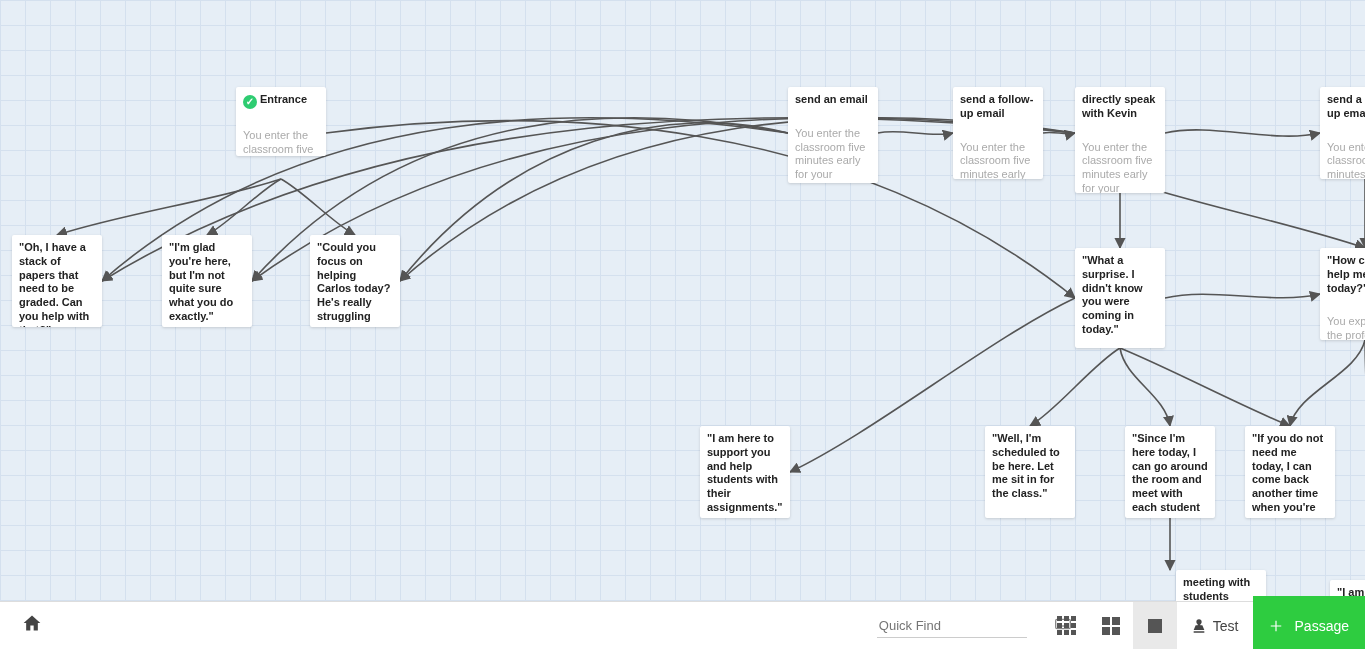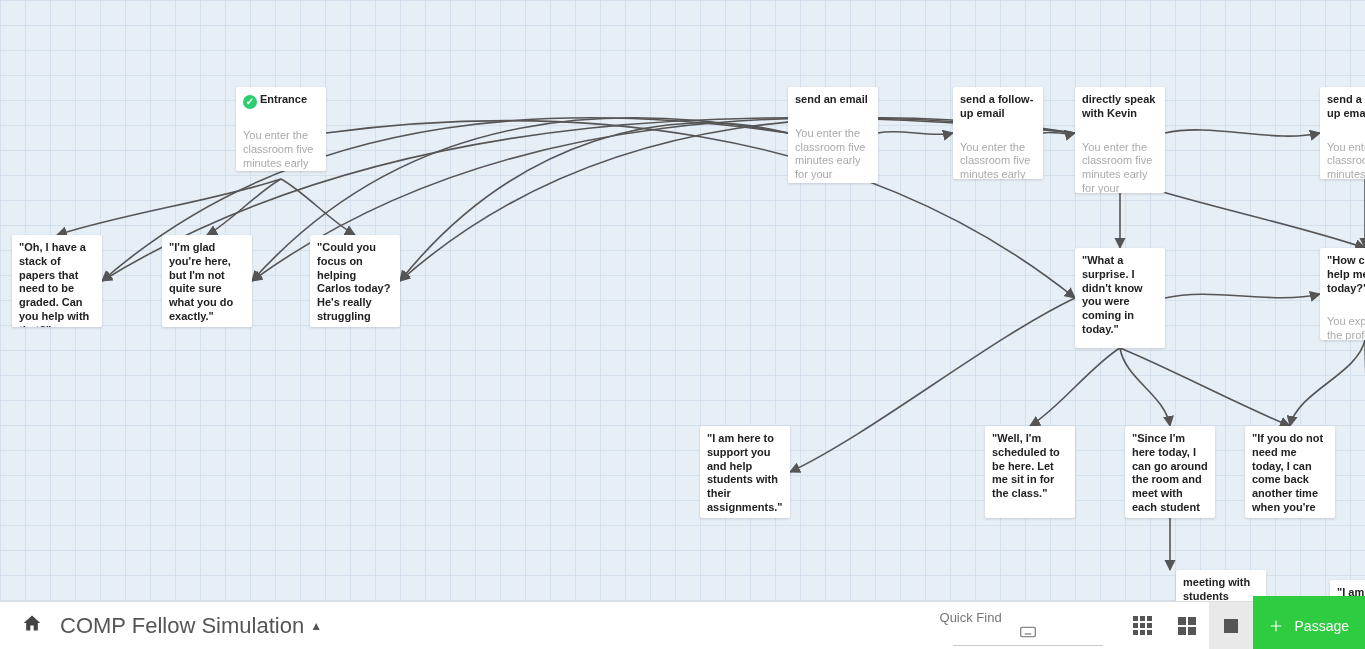--- a/index.html
+++ b/index.html
@@ -44,21 +44,21 @@
     background: #fff; border-top: 1px solid #ddd;
     display: flex; align-items: center;
     padding: 0 0 0 12px;
   }
   .toolbar .home { font-size: 20px; color: #444; padding: 0 10px; cursor: pointer; }
   .toolbar .proj { font-size: 22px; color: #555; padding: 0 8px; display: flex; align-items: center; gap: 6px; cursor: pointer; }
   .toolbar .proj .caret { font-size: 12px; }
   .toolbar .spacer { flex: 1; }
   .toolbar .quickfind {
     display: flex; align-items: center; border-bottom: 1px solid #ccc;
-    padding: 4px 2px; margin-right: 18px; width: 150px; flex-direction: column;
+    padding: 4px 2px; margin-right: 18px; width: 150px;
   }
   .toolbar .quickfind input {
     border: none; outline: none; font-size: 13px; flex: 1; background: transparent; color: #555;
   }
   .toolbar .quickfind .kbd { color: #888; font-size: 14px; }
   .toolbar .iconbtn {
     width: 44px; height: 48px; display: flex; align-items: center; justify-content: center;
     color: #555; cursor: pointer; font-size: 16px;
   }
   .toolbar .iconbtn.active { background: #e9e9e9; }
@@ -107,21 +107,21 @@
         <path d="M 1120 348 C 1093 364.1367619613373, 1057 409.8632380386627, 1030 426" marker-end="url(#arrow)"></path>
         <path d="M 1120 348 C 1125 379.2, 1165 394.8, 1170 426" marker-end="url(#arrow)"></path>
         <path d="M 1120 348 C 1171 368.8928071856268, 1239 405.1071928143732, 1290 426" marker-end="url(#arrow)"></path>
         <path d="M 1165 298 C 1211.5 286.746387698098, 1273.5 305.253612301902, 1320 294" marker-end="url(#arrow)"></path>
         <path d="M 1170 518 C 1170 538.8, 1170 549.2, 1170 570" marker-end="url(#arrow)"></path>
         <path d="M 1365 340 C 1357.5 374.4, 1297.5 391.6, 1290 426" marker-end="url(#arrow)"></path>
         <path d="M 1365 340 C 1366 436, 1374 484, 1375 580" marker-end="url(#arrow)"></path>
       </g>
   </svg>
   <div id="node-layer">
-      <div class="node" style="left: 236px; top: 87px; height: 84px;">
+      <div class="node" style="left: 236px; top: 87px; height: 69px;">
         <div class="title"><span class="start-badge">✓</span>Entrance</div>
         <div class="body">You enter the classroom five minutes early for your scheduled visit</div>
       </div>
       <div class="node" style="left: 788px; top: 87px; height: 96px;">
         <div class="title">send an email</div>
         <div class="body">You enter the classroom five minutes early for your scheduled visit</div>
       </div>
       <div class="node" style="left: 953px; top: 87px; height: 92px;">
         <div class="title">send a follow-up email</div>
         <div class="body">You enter the classroom five minutes early for your</div>
@@ -170,24 +170,20 @@
         <div class="title">"I am here to help you</div>
       </div>
     </div>
 </div>
 
 <div class="toolbar">
   <div class="home">
     <svg width="20" height="20" viewBox="0 0 24 24" fill="#444">
         <path d="M12 3l10 9h-3v9h-5v-6H10v6H5v-9H2z"></path>
       </svg>
-  </div>
-  <div class="proj">
-    <span>COMP Fellow Simulation</span>
-    <span class="caret">▲</span>
   </div>
   <div class="spacer"></div>
   <div class="quickfind">
     <input placeholder="Quick Find" style="">
     <span class="kbd">
       <svg width="16" height="12" viewBox="0 0 24 16" fill="none" stroke="#888" stroke-width="2">
           <rect x="1" y="1" width="22" height="14" rx="2"></rect>
           <line x1="5" y1="5" x2="5" y2="5"></line>
           <line x1="9" y1="5" x2="9" y2="5"></line>
           <line x1="13" y1="5" x2="13" y2="5"></line>
@@ -213,19 +209,25 @@
     <div class="grid2x2">
         <span></span>
         <span></span>
         <span></span>
         <span></span>
       </div>
   </div>
   <div class="iconbtn active">
     <div class="sq1"></div>
   </div>
+  <div class="textbtn">
+    <svg width="16" height="16" viewBox="0 0 24 24" fill="#444">
+        <path d="M12 2a4 4 0 014 4c0 1.5-.8 2.8-2 3.5V11h3l3 7H4l3-7h3V9.5A4 4 0 018 6a4 4 0 014-4zm-8 20h16v-2H4v2z"></path>
+      </svg>
+    <span>Test</span>
+  </div>
   <div class="passagebtn">
     <svg width="14" height="14" viewBox="0 0 24 24" fill="#fff">
         <path d="M11 3h2v8h8v2h-8v8h-2v-8H3v-2h8z"></path>
       </svg>
     <span>Passage</span>
   </div>
 </div>
 
 </body></html>

